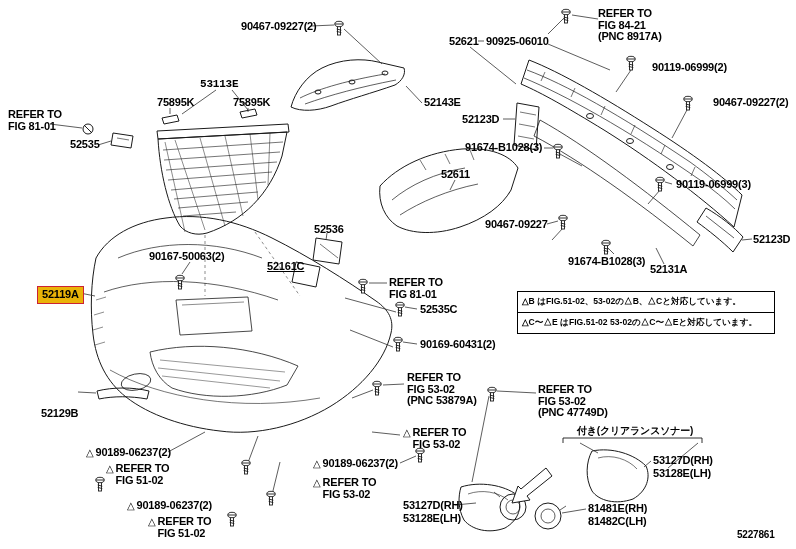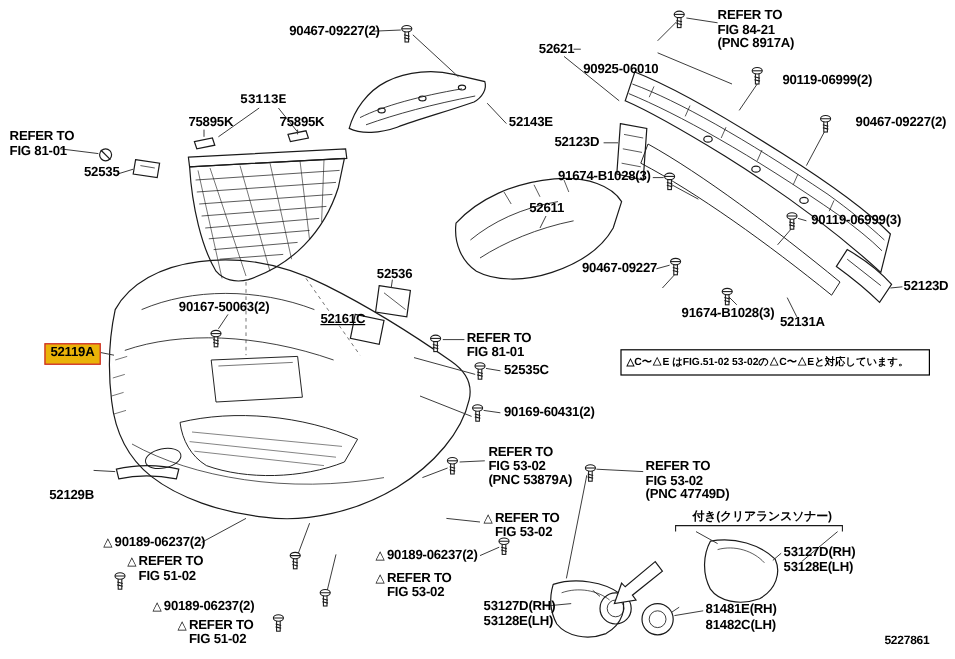--- a/index.html
+++ b/index.html
@@ -234,21 +234,21 @@
       <use href="#screw" x="246" y="463"></use>
       <use href="#screw" x="232" y="515"></use>
       <use href="#screw" x="271" y="494"></use>
       <use href="#screw" x="420" y="451"></use>
     </g>
   </svg>
 
   <div id="labels">
       <div class="lbl" style="left: 241px; top: 21px;"><span class="txt">90467-09227(2)</span></div>
       <div class="lbl" style="left: 449px; top: 36px;"><span class="txt">52621</span></div>
-      <div class="lbl" style="left: 486px; top: 36px; margin-top: 17px;"><span class="txt">90925-06010</span></div>
+      <div class="lbl" style="left: 486px; top: 36px;"><span class="txt">90925-06010</span></div>
       <div class="lbl" style="left: 598px; top: 8px;"><span class="txt">REFER TO
 FIG 84-21
 (PNC 8917A)</span></div>
       <div class="lbl" style="left: 652px; top: 62px; align-items: flex-end;"><span class="txt">90119-06999(2)</span></div>
       <div class="lbl" style="left: 200px; top: 79px; font-family: Liberation Mono, monospace;"><span class="txt">53113E</span></div>
       <div class="lbl" style="left: 157px; top: 97px;"><span class="txt">75895K</span></div>
       <div class="lbl" style="left: 233px; top: 97px;"><span class="txt">75895K</span></div>
       <div class="lbl" style="left: 424px; top: 97px;"><span class="txt">52143E</span></div>
       <div class="lbl" style="left: 713px; top: 97px;"><span class="txt">90467-09227(2)</span></div>
       <div class="lbl" style="left: 462px; top: 114px;"><span class="txt">52123D</span></div>
@@ -292,16 +292,17 @@
       <div class="lbl" style="left: 148px; top: 516px;"><span class="tri">△</span><span class="txt">REFER TO
 FIG 51-02</span></div>
       <div class="lbl" style="left: 403px; top: 500px;"><span class="txt">53127D(RH)</span></div>
       <div class="lbl" style="left: 403px; top: 513px;"><span class="txt">53128E(LH)</span></div>
       <div class="lbl" style="left: 588px; top: 503px;"><span class="txt">81481E(RH)</span></div>
       <div class="lbl" style="left: 588px; top: 516px;"><span class="txt">81482C(LH)</span></div>
       <div class="lbl" style="left: 737px; top: 529px; font-size: 10px;"><span class="txt">5227861</span></div>
     </div>
 
   <div class="legend">
+    <div class="legend-row">△B はFIG.51-02、53-02の△B、△Cと対応しています。</div>
     <div class="legend-row">△C〜△E はFIG.51-02 53-02の△C〜△Eと対応しています。</div>
   </div>
 
 </div>
 
 </body></html>

